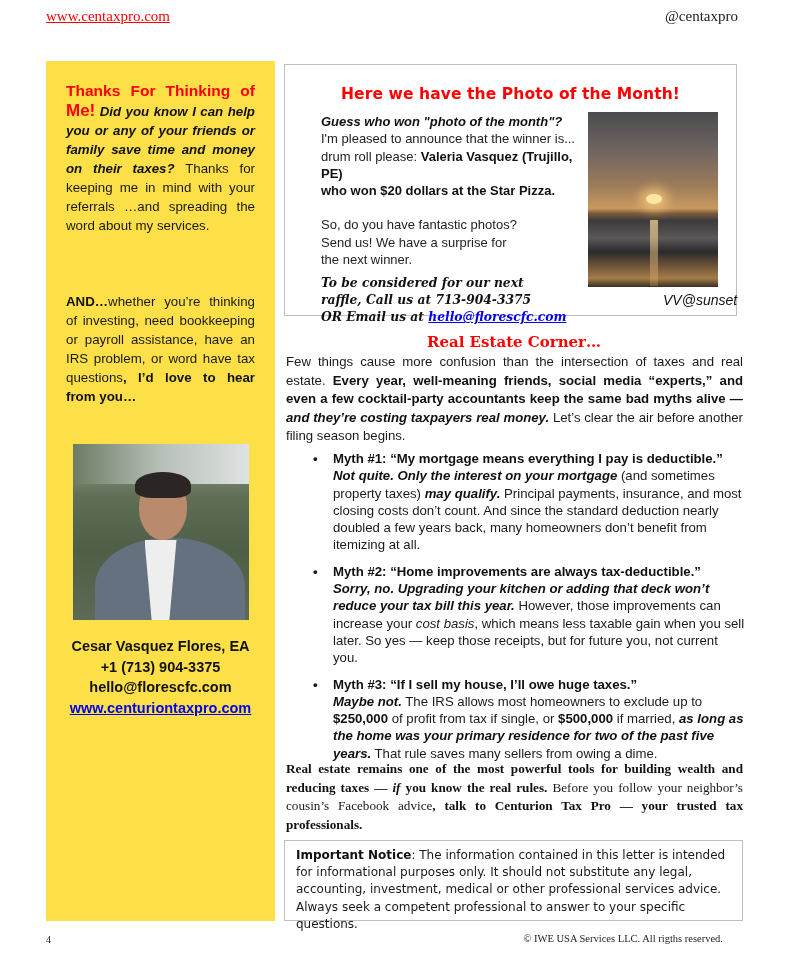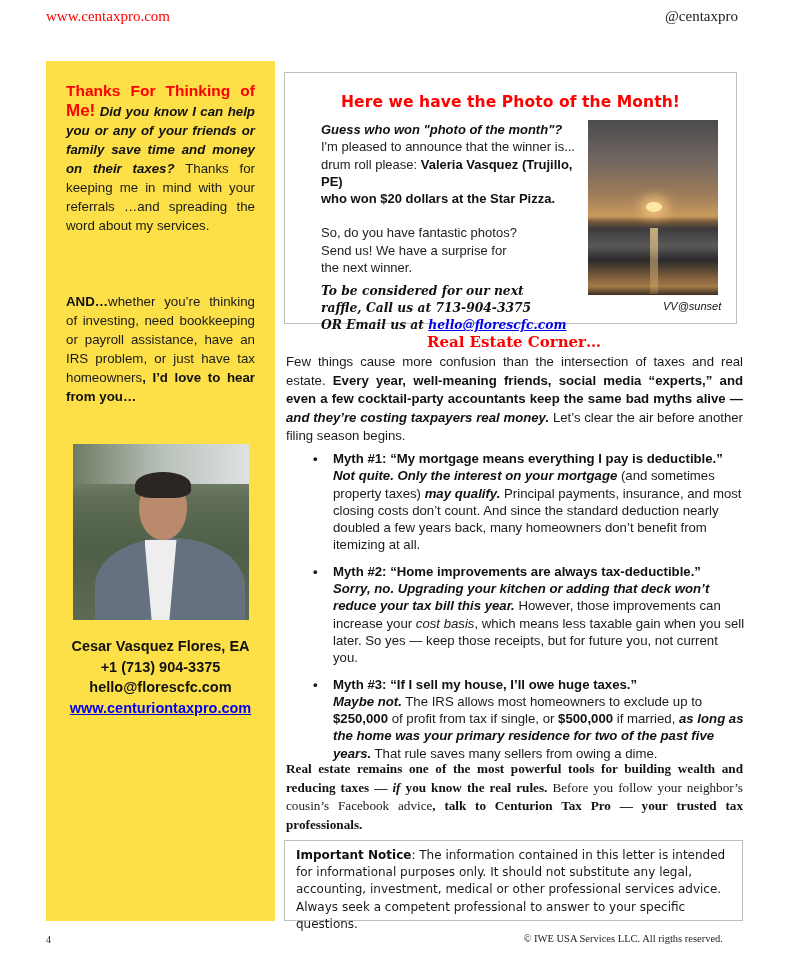--- a/index.html
+++ b/index.html
@@ -1,19 +1,19 @@
 <!DOCTYPE html>
 <html><head>
 <meta charset="utf-8">
 <style>
   * { box-sizing: border-box; margin: 0; padding: 0; }
   html, body { width: 785px; height: 957px; background: #ffffff; overflow: hidden; }
   body { position: relative; font-family: "DejaVu Sans", sans-serif; color: #111; }
 
-  .hdr-link { position: absolute; left: 46px; top: 8px; font-family: "Liberation Serif", serif; font-size: 15px; color: #ff0000; }
+  .hdr-link { position: absolute; left: 46px; top: 8px; font-family: "Liberation Serif", serif; font-size: 15px; color: #ff0000; text-decoration: underline; }
   .hdr-handle { position: absolute; right: 47px; top: 8px; font-family: "Liberation Serif", serif; font-size: 15px; color: #222; }
 
   
   .sidebar { position: absolute; left: 46px; top: 61px; width: 229px; height: 860px; background: #fde047; padding: 20px 20px 0 20px; }
   .sb-p { font-family: "Liberation Sans", sans-serif; font-size: 13.3px; line-height: 19px; text-align: justify; color: #1a1a1a; }
   .sb-p b, .sb-p strong { font-weight: bold; color: #111; }
   .red-lg { color: #ff0000; font-weight: bold; font-size: 15.5px; }
   .red-xl { color: #ff0000; font-weight: bold; font-size: 17px; }
   .gap1 { height: 19px; }
   .gap2 { height: 38px; }
@@ -22,34 +22,34 @@
   .portrait .sky { position: absolute; left: 0; top: 0; right: 0; height: 40px; background: linear-gradient(90deg, #6d7c63 0%, #b7c0b8 50%, #dfe2e2 100%); }
   .portrait .head { position: absolute; left: 66px; top: 34px; width: 48px; height: 62px; border-radius: 46% 46% 50% 50%; background: #b98a6c; }
   .portrait .hair { position: absolute; left: 62px; top: 28px; width: 56px; height: 26px; border-radius: 50% 50% 30% 30%; background: #2b2623; }
   .portrait .body { position: absolute; left: 22px; top: 94px; width: 150px; height: 100px; border-radius: 48% 48% 0 0; background: #65717f; }
   .portrait .shirt { position: absolute; left: 72px; top: 96px; width: 32px; height: 90px; background: #eeeeee; clip-path: polygon(0 0, 100% 0, 75% 100%, 25% 100%); }
   .contact { margin-top: 16px; text-align: center; font-family: "Liberation Sans", sans-serif; font-weight: bold; font-size: 14.5px; line-height: 20.5px; color: #111; }
   .contact .company { color: #ff0000; font-style: italic; }
   .contact .site { color: #0000ee; text-decoration: underline; }
 
   
-  .potm { position: absolute; left: 284px; top: 72px; width: 453px; height: 252px; border: 1px solid #bfbfbf; }
+  .potm { position: absolute; left: 284px; top: 64px; width: 453px; height: 252px; border: 1px solid #bfbfbf; }
   .potm-title { position: absolute; left: 0; right: 0; top: 20px; text-align: center; font-family: "DejaVu Sans", sans-serif; font-weight: bold; font-size: 15.5px; color: #ff0000; letter-spacing: 0.1px; }
   .potm-text { position: absolute; left: 36px; top: 48px; width: 270px; font-family: "Liberation Sans", sans-serif; font-size: 13px; line-height: 17.3px; color: #222; }
   .potm-text .bi { font-weight: bold; font-style: italic; color: #111; }
   .potm-text .b { font-weight: bold; color: #111; }
   .potm-text .serif-bi { font-family: "DejaVu Serif", serif; font-weight: bold; font-style: italic; font-size: 12.3px; color: #111; line-height: 17px; }
   .potm-text .mail { color: #0000ee; text-decoration: underline; }
   .potm-text .spacer { height: 17px; }
   .potm-text .spacer-s { height: 6px; }
   .sunset { position: absolute; left: 303px; top: 47px; width: 130px; height: 175px; overflow: hidden;
     background: linear-gradient(180deg, #4b4b4e 0%, #6f6560 22%, #9c7b5a 42%, #c99a5e 55%, #7a5a3b 58%, #3d3a3c 62%, #5b5858 72%, #2b2a2c 80%, #6f5439 88%, #a47c48 95%, #3b2e22 100%); }
   .sunset .sun { position: absolute; left: 58px; top: 82px; width: 16px; height: 10px; border-radius: 50%; background: #ffe7a3; box-shadow: 0 0 12px 6px rgba(255,210,130,0.7); }
   .sunset .glint { position: absolute; left: 62px; top: 108px; width: 8px; height: 66px; background: linear-gradient(180deg, rgba(255,220,150,0.7), rgba(255,200,120,0.2)); }
-  .caption { position: absolute; left: 378px; top: 227px; font-family: "Liberation Sans", sans-serif; font-style: italic; font-size: 11px; color: #111; }
+  .caption { position: absolute; left: 378px; top: 227px; font-family: "Liberation Sans", sans-serif; font-style: italic; font-size: 14px; color: #111; }
 
   
   .rec-title { position: absolute; left: 284px; width: 460px; top: 325px; text-align: center; font-family: "DejaVu Serif", serif; font-weight: bold; font-size: 15px; color: #ff0000; margin-top: 8px; }
   .rec-intro { position: absolute; left: 286px; top: 353px; width: 457px; font-family: "Liberation Sans", sans-serif; font-size: 13.2px; line-height: 18.6px; text-align: justify; color: #1a1a1a; }
   .rec-intro b { color: #111; }
   .myths { position: absolute; left: 300px; top: 450px; width: 445px; list-style: none; }
   .myth { position: relative; padding-left: 33px; font-family: "Liberation Sans", sans-serif; font-size: 13.2px; line-height: 17.3px; color: #1a1a1a; margin-bottom: 9px; }
   .myth .bullet { position: absolute; left: 13px; top: 0; font-weight: bold; }
   .myth .h { font-weight: bold; color: #111; }
   .myth b { color: #111; }
@@ -71,21 +71,21 @@
 <aside class="sidebar">
   <p class="sb-p">
     <span class="red-lg">Thanks For Thinking of</span>
     <span class="red-xl">Me!</span>
     <b><i>Did you know I can help you or any of your friends or family save time and money on their taxes?</i></b>
     <span>Thanks for keeping me in mind with your referrals …and spreading the word about my services.</span>
   </p>
   <div class="gap2"></div>
   <div class="gap1"></div>
   <p class="sb-p">
-    <b>AND…</b><span>whether you’re thinking of investing, need bookkeeping or payroll assistance, have an IRS problem, or just have tax homeowners</span><b>, I’d love to hear from you…</b>
+    <b>AND…</b><span>whether you’re thinking of investing, need bookkeeping or payroll assistance, have an IRS problem, or word have tax questions</span><b>, I’d love to hear from you…</b>
   </p>
 
   <div class="portrait">
     <div class="sky"></div>
     <div class="body"></div>
     <div class="shirt"></div>
     <div class="head"></div>
     <div class="hair"></div>
   </div>
 

